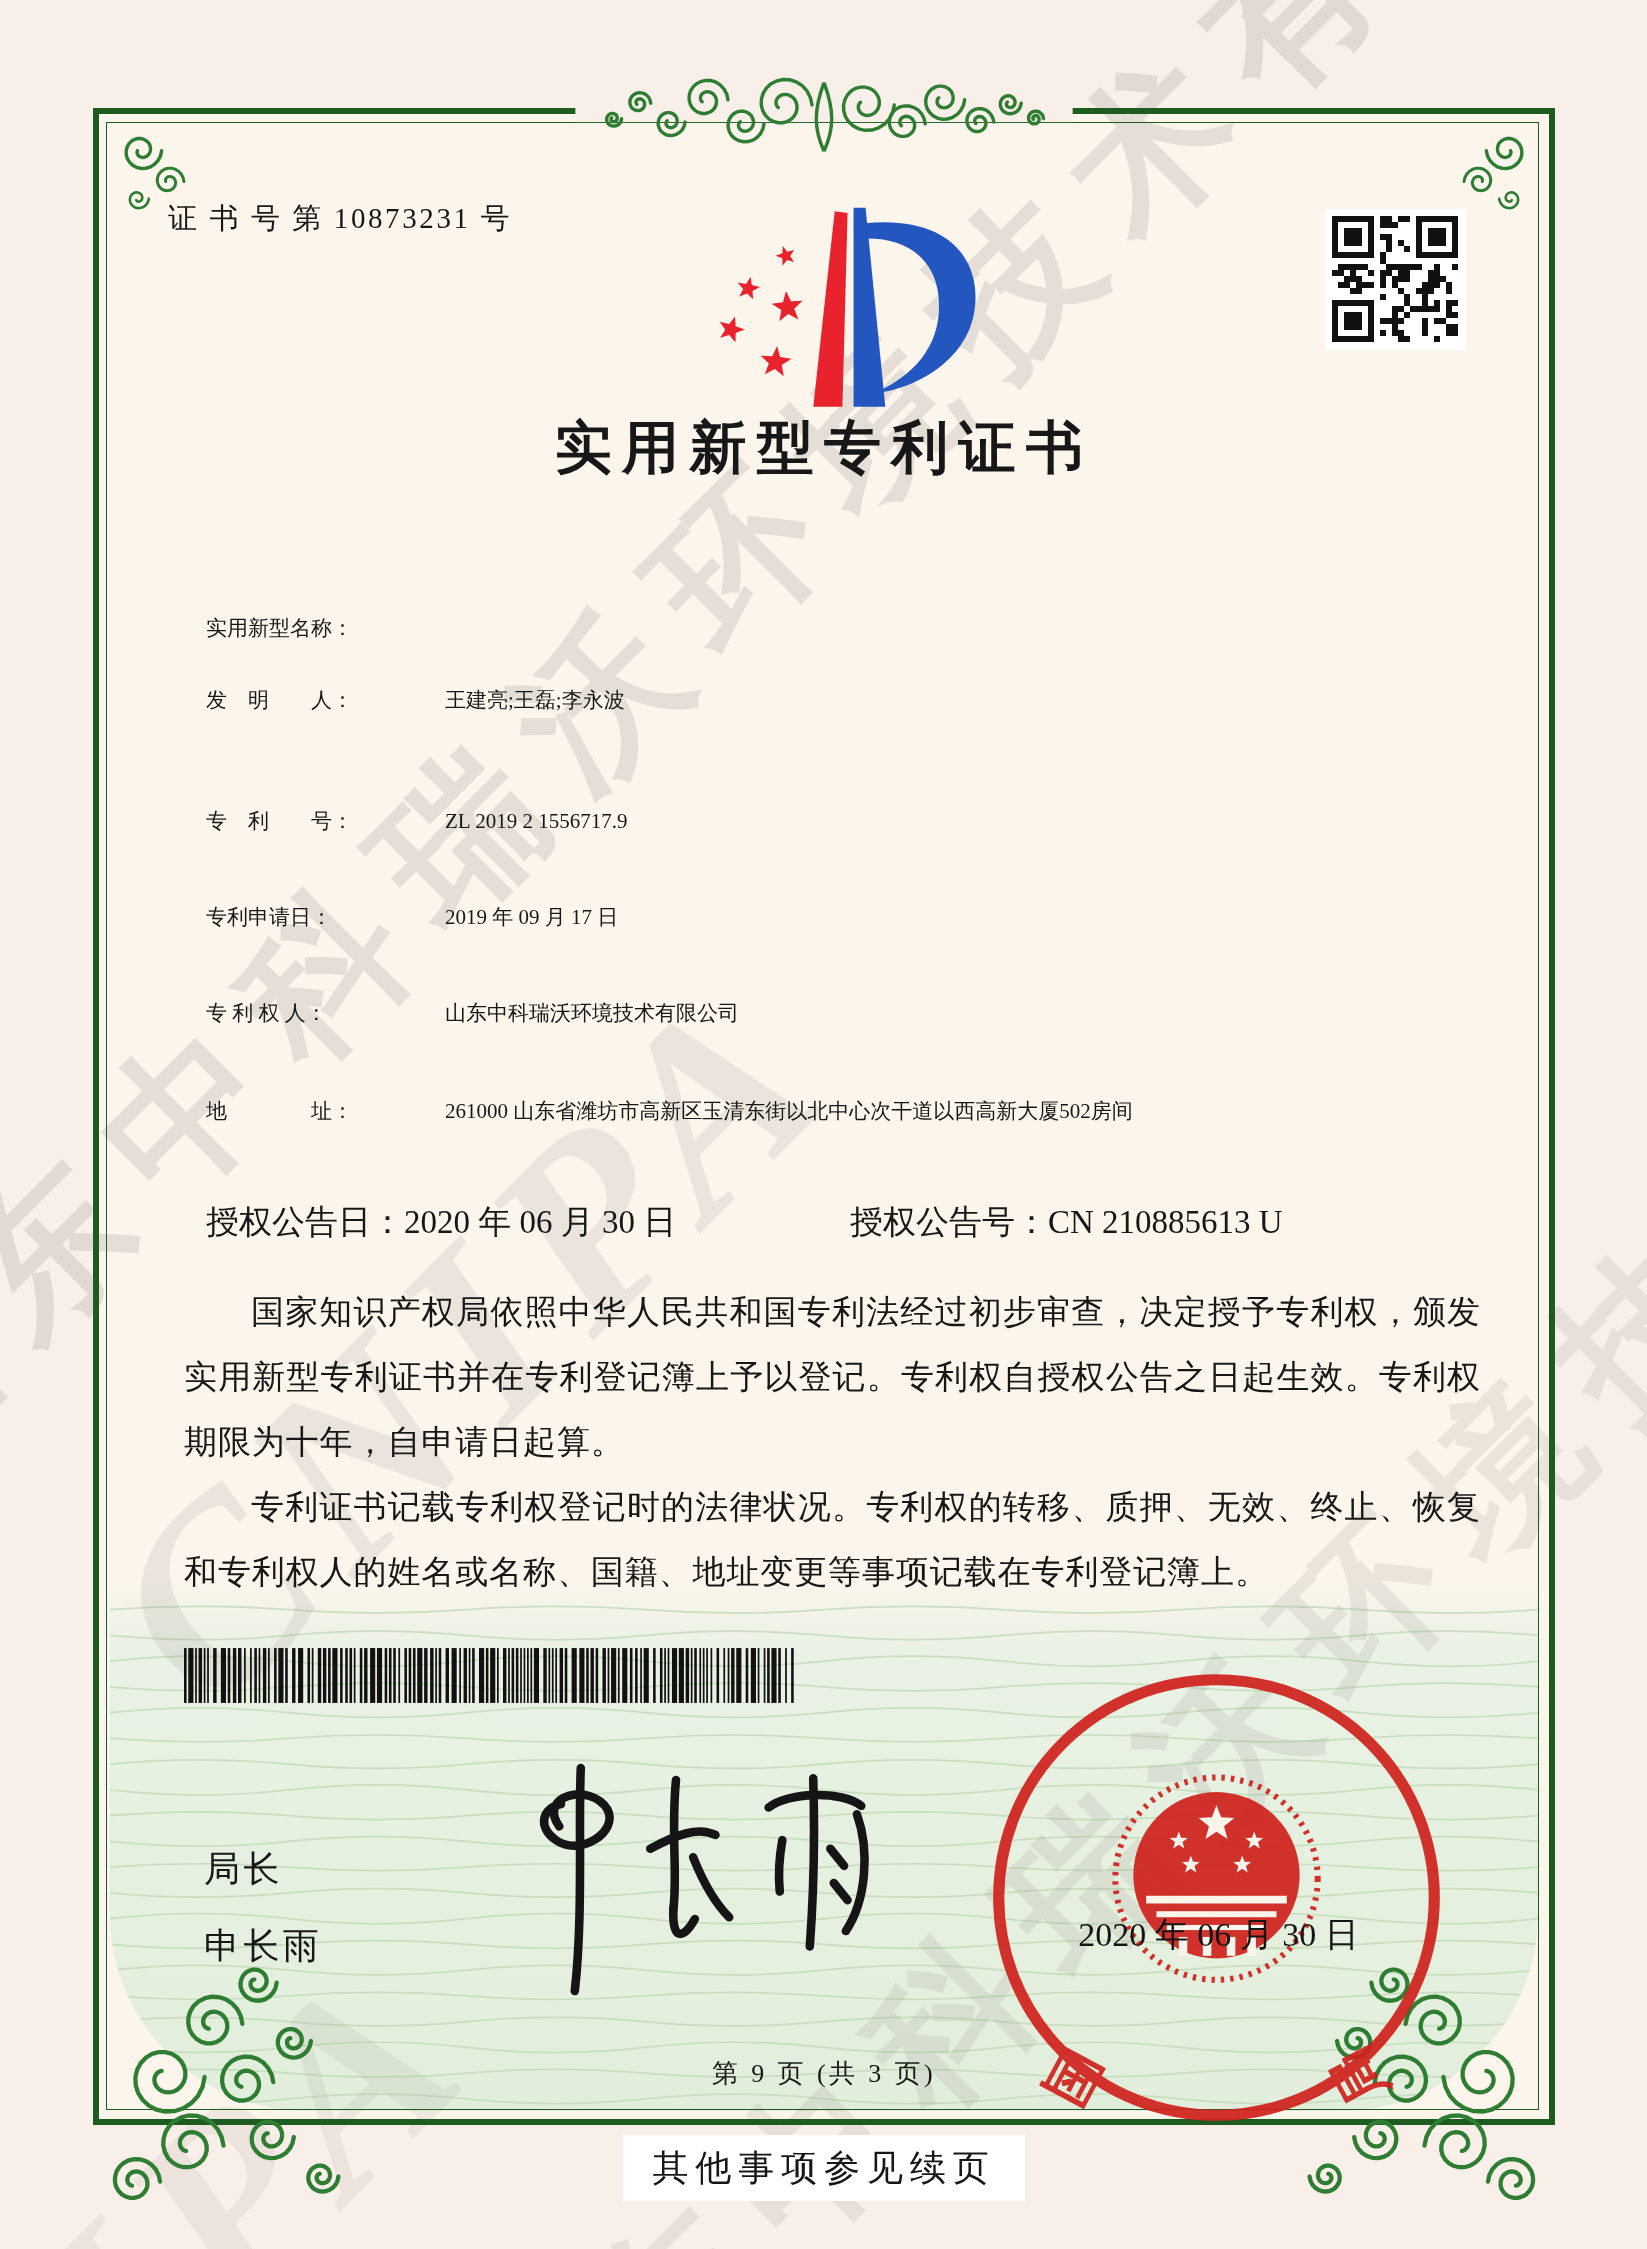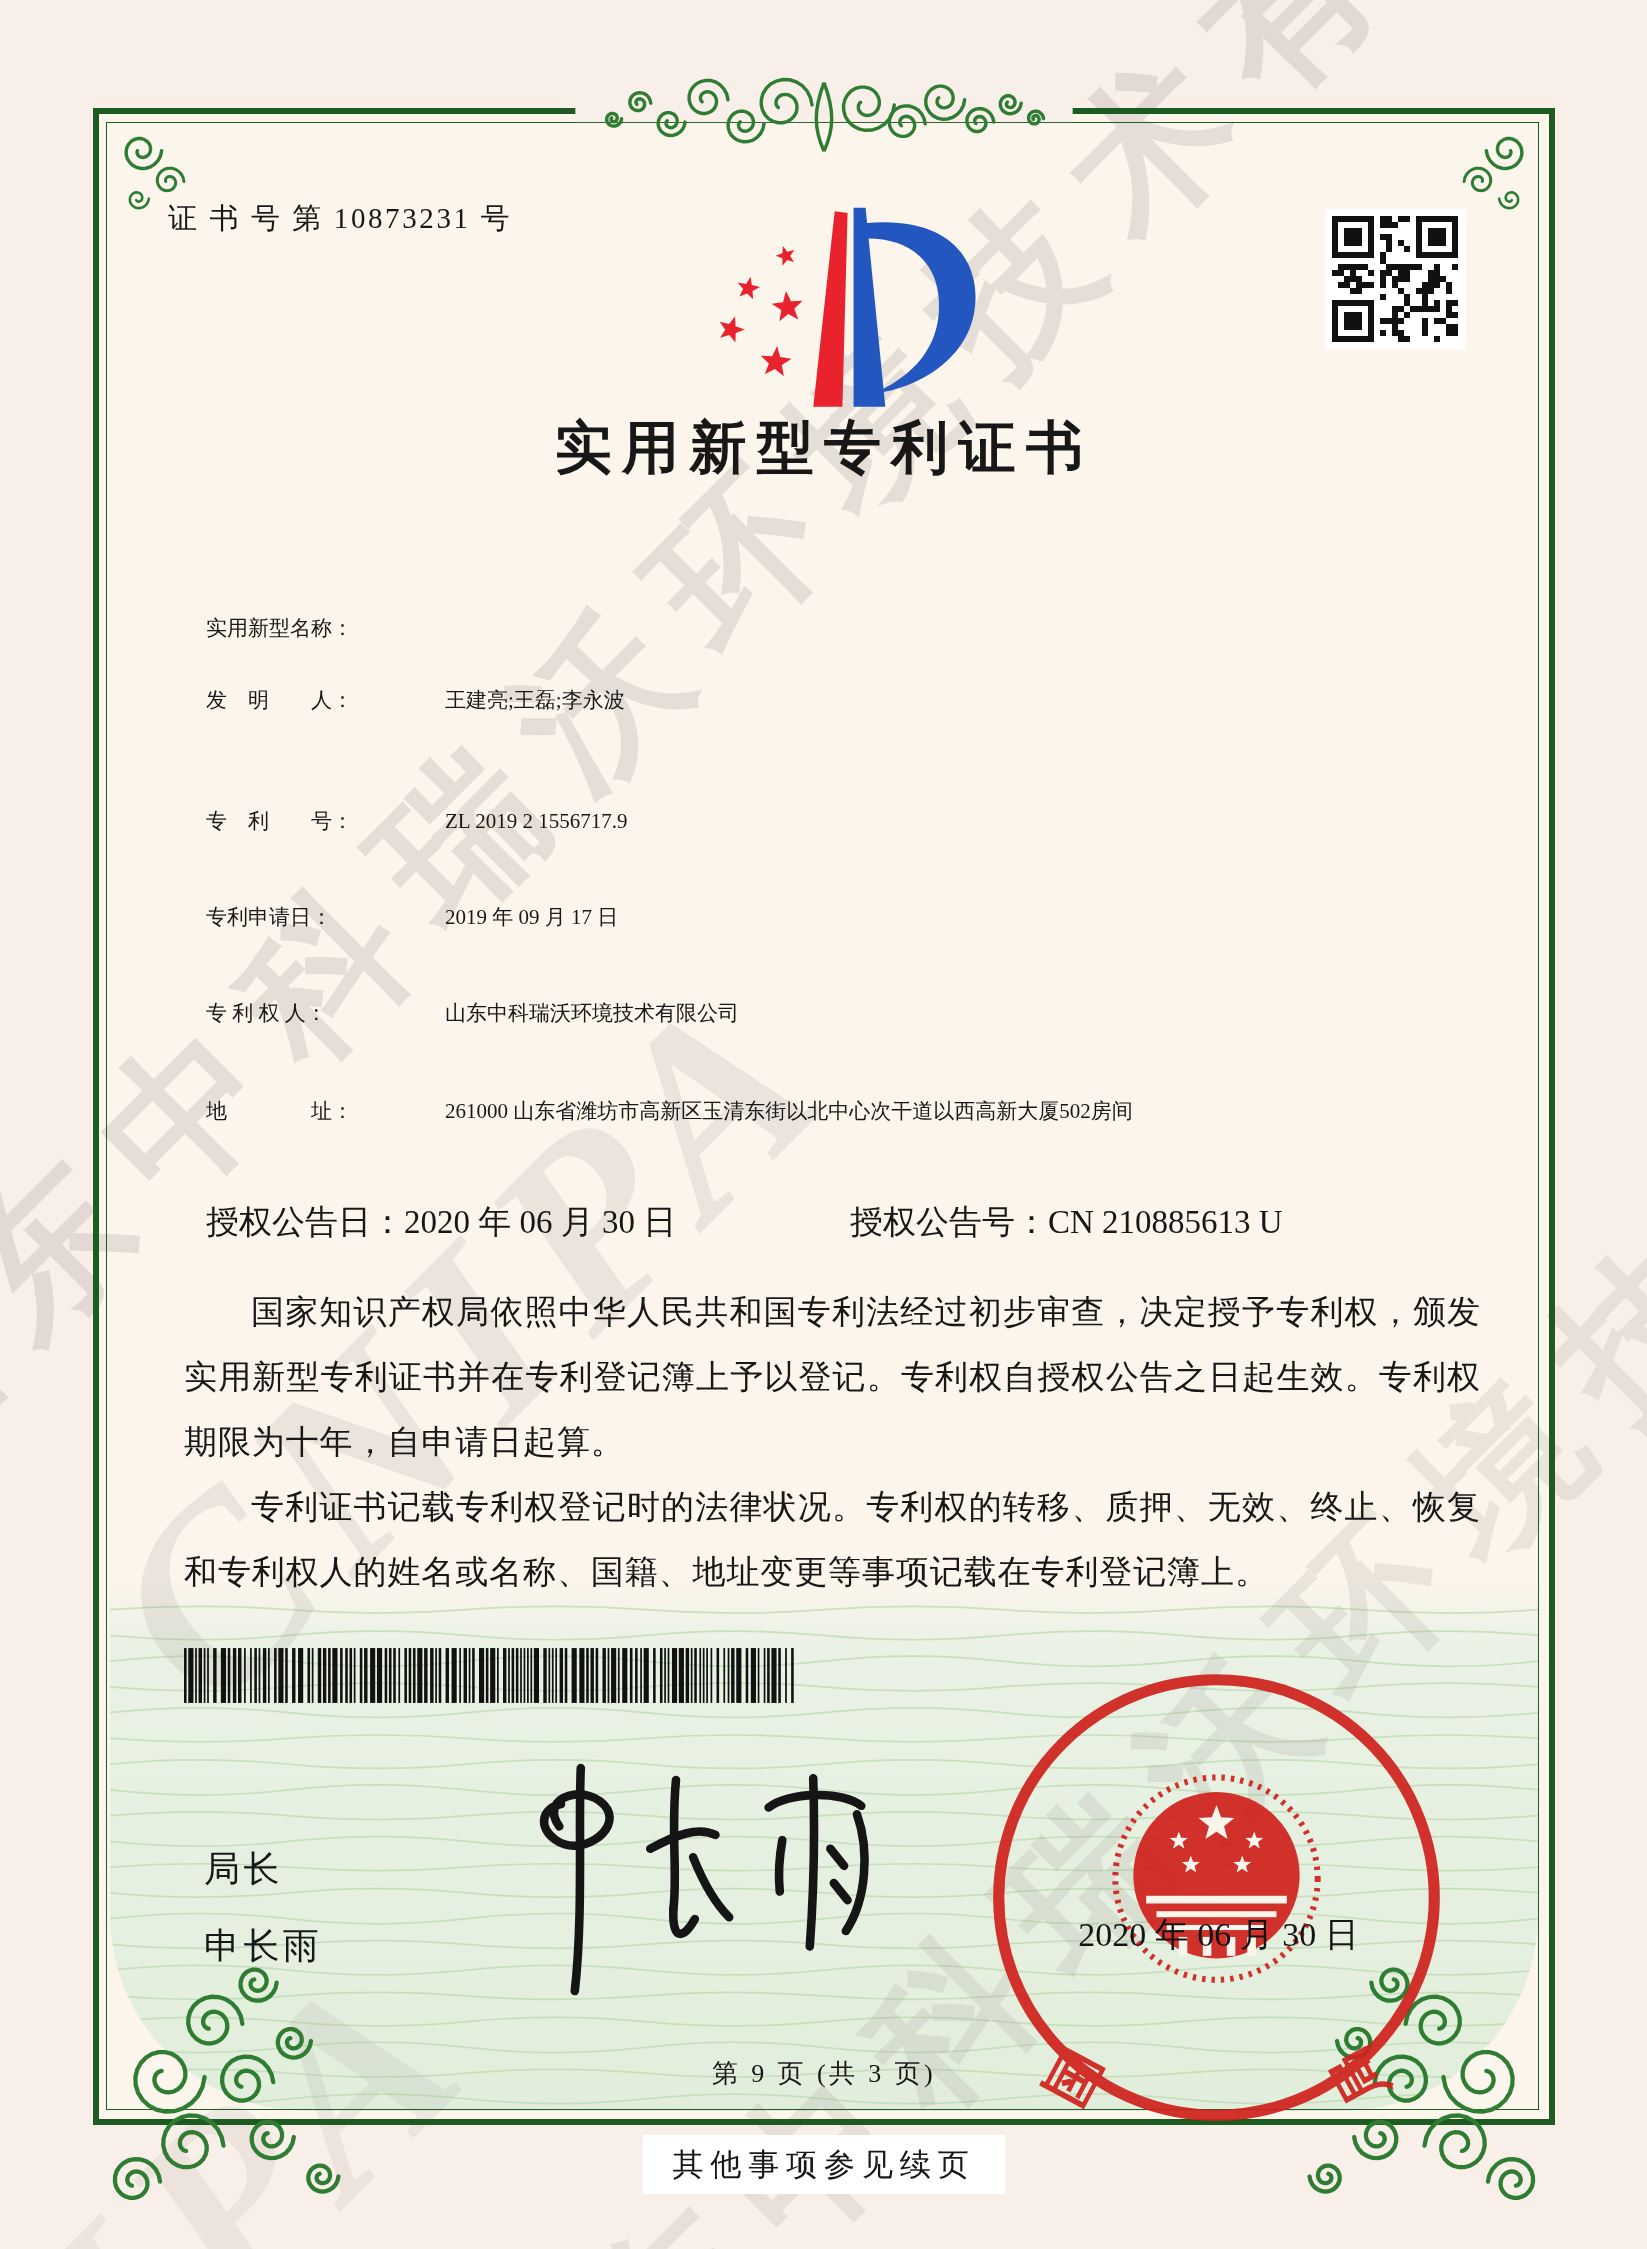--- a/index.html
+++ b/index.html
@@ -33,21 +33,21 @@
   .addr-val{width:987px;line-height:1.55;}
   .grant-row{left:206px;width:1339px;font-size:33px;display:flex;}
   .grant-g2{position:absolute;left:644px;top:0;}
   .paras{left:184px;top:1280px;width:1297px;font-size:33px;line-height:65px;
          text-align:justify;letter-spacing:0.9px;}
   .paras p{margin:0;text-indent:67px;}
   .director{left:204px;font-size:36px;letter-spacing:3.4px;}
   .seal-date{left:1021px;top:1912px;width:395px;text-align:center;font-size:34px;z-index:7;color:#141414;}
   .page-info{left:0;top:2056px;width:1648px;text-align:center;font-size:26px;letter-spacing:3.4px;}
   .cont-note{left:0;top:2135px;width:1648px;text-align:center;z-index:5;}
-  .cont-note span{display:inline-block;background:#ffffff;padding:8.6px 29px;font-size:31px;letter-spacing:6.9px;}
+  .cont-note span{display:inline-block;background:#ffffff;padding:8.6px 29px;font-size:36px;letter-spacing:6.9px;}
   .qr-wrap{left:1325px;top:209px;width:141px;height:141px;background:#ffffff;z-index:5;}
   .wave-svg{position:absolute;left:0;top:0;}
   svg{display:block;}
 </style>
 </head>
 <body>
 
 <div class="abs frame-bg"></div>
 
 <div class="abs green-zone">

